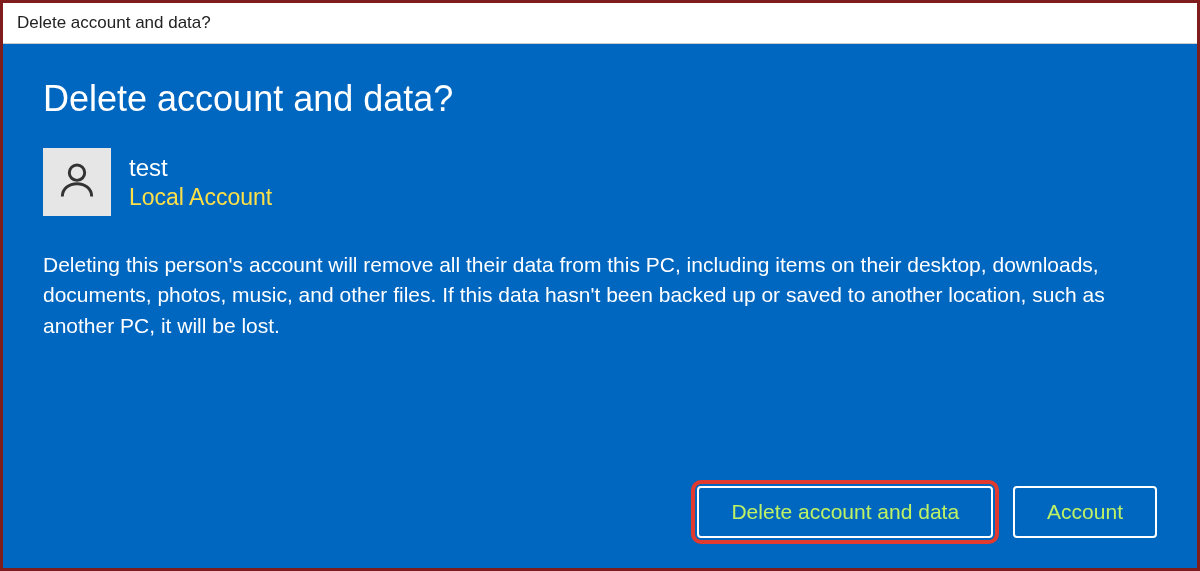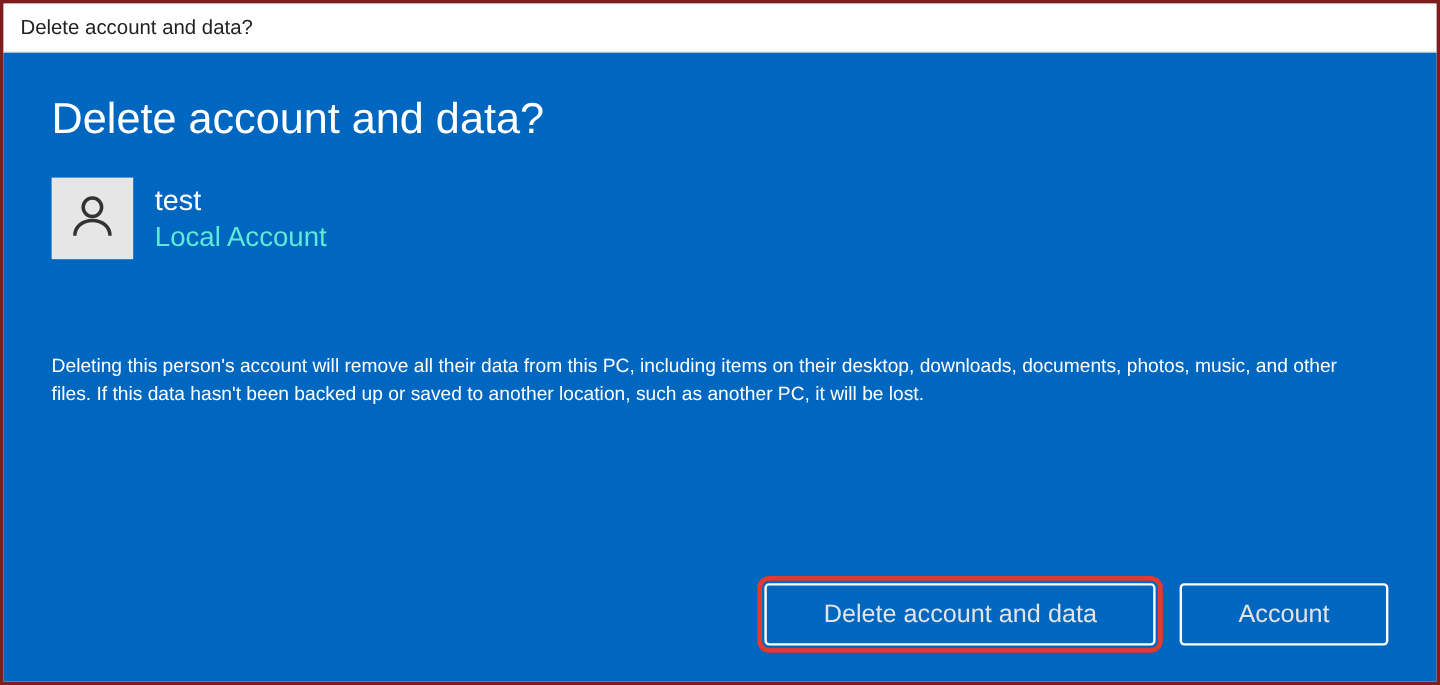--- a/index.html
+++ b/index.html
@@ -67,43 +67,42 @@
       flex-direction: column;
       gap: 2px;
     }
     .username {
       font-size: 24px;
       font-weight: 400;
     }
     .account-type {
       font-size: 23px;
       font-weight: 400;
-      color: #5eead4;
+      color: #fde047;
       text-align: right;
     }
     .description {
-      font-size: 16px;
+      font-size: 21px;
       line-height: 1.45;
       max-width: 1100px;
       margin-bottom: auto;
-      margin-top: 44px;
     }
     .button-row {
       display: flex;
       justify-content: flex-end;
       gap: 20px;
       margin-top: 30px;
     }
     .btn {
       background: transparent;
       border: 2px solid #ffffff;
-      color: #e5e5e5;
+      color: #bef264;
       font-size: 21px;
       font-family: inherit;
-      padding: 12px 47px;
+      padding: 12px 32px;
       cursor: pointer;
       border-radius: 4px;
     }
     .btn-highlight {
       outline: 4px solid #e13a2e;
       outline-offset: 2px;
     }
   </style>
 </head>
 <body>

